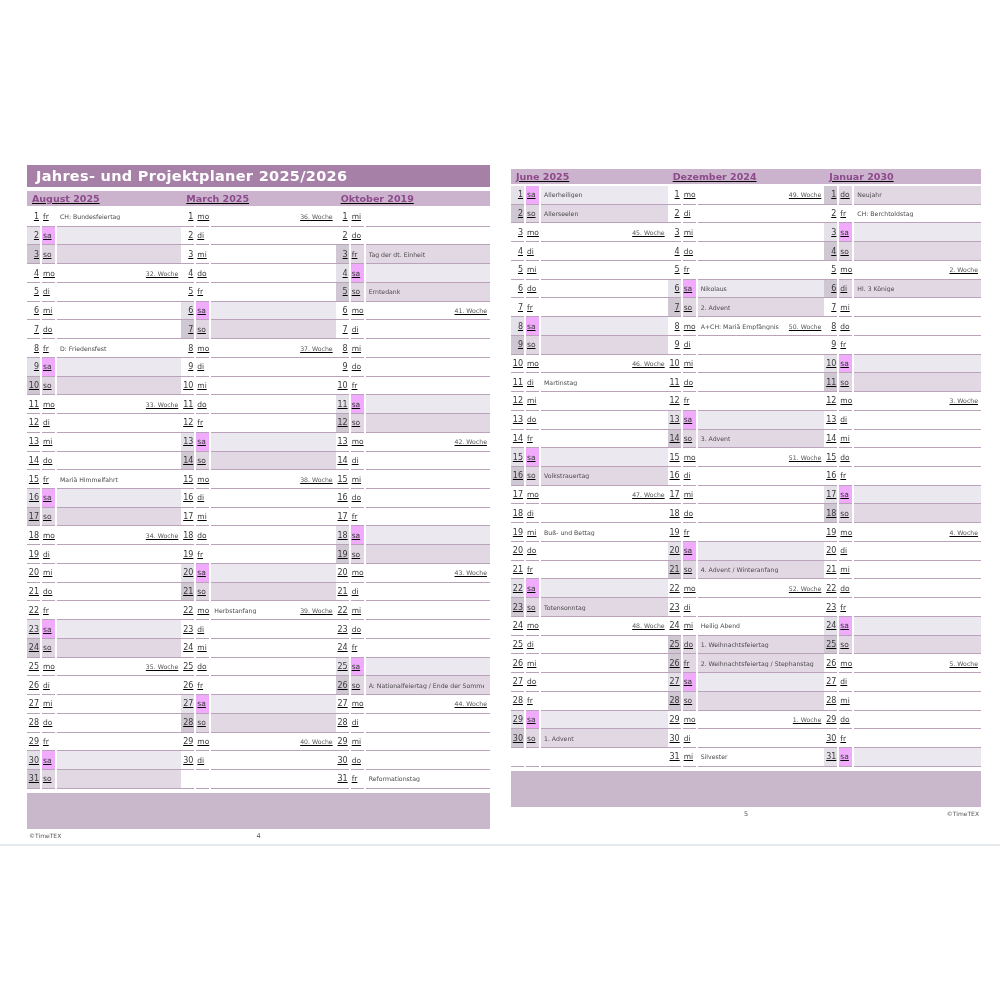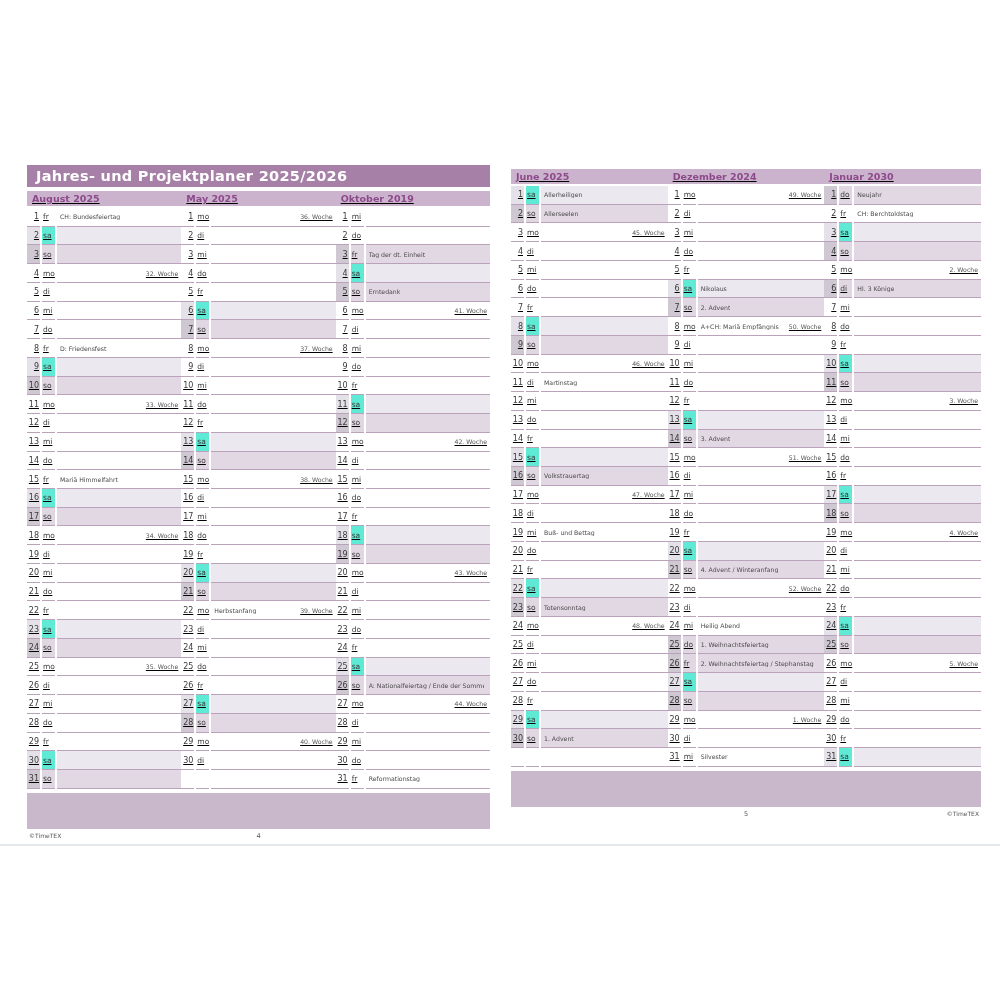--- a/index.html
+++ b/index.html
@@ -24,21 +24,21 @@
   .num{width:13px;justify-content:flex-end;font-size:8px;color:#3a3a3a;
        padding-right:1px;}
   .abbr{width:13px;font-size:7.5px;color:#3a3a3a;padding-left:1px;}
   .content{flex:1;min-width:0;font-size:6.2px;color:#4a4a4a;
            justify-content:space-between;padding:0 3px;}
   .lbl{white-space:nowrap;overflow:hidden;display:inline-flex;
        align-items:center;gap:2px;}
   .wk{white-space:nowrap;color:#555;margin-left:3px;}
   .s1 .content{background:#ece8f0;}
   .s1 .num{background:#e5e1e8;}
-  .s1 .abbr{background:#5eead4;}
+  .s1 .abbr{background:#f0abfc;}
   .s2 .content{background:#e2d8e4;}
   .s2 .num{background:#cfc7d2;}
   .s2 .abbr{background:#e0d7e2;}
   .band{height:36px;background:#c9b8cb;margin-top:4px;}
   .footer{position:relative;height:12px;margin-top:3px;font-size:6.5px;color:#555;}
   .pagenum{position:absolute;left:0;right:0;text-align:center;top:0;}
   .copyright{position:absolute;top:0;font-size:6px;color:#555;}
   .page-left .copyright{left:2px;}
   .page-right .copyright{right:2px;}
   .bottom-edge{position:absolute;left:0;top:844px;width:1000px;height:2px;
@@ -297,21 +297,21 @@
             <span class="cell num">31</span>
             <span class="cell abbr">so</span>
             <div class="cell content">
               <span class="lbl"></span>
               <span class="wk"></span>
             </div>
           </div>
         </div>
       </div>
       <div class="month">
-        <div class="mheader">May 2025</div>
+        <div class="mheader">March 2025</div>
         <div class="mrows">
           <div class="mrow">
             <span class="cell num">1</span>
             <span class="cell abbr">mo</span>
             <div class="cell content">
               <span class="lbl"></span>
               <span class="wk">36. Woche</span>
             </div>
           </div>
           <div class="mrow">

